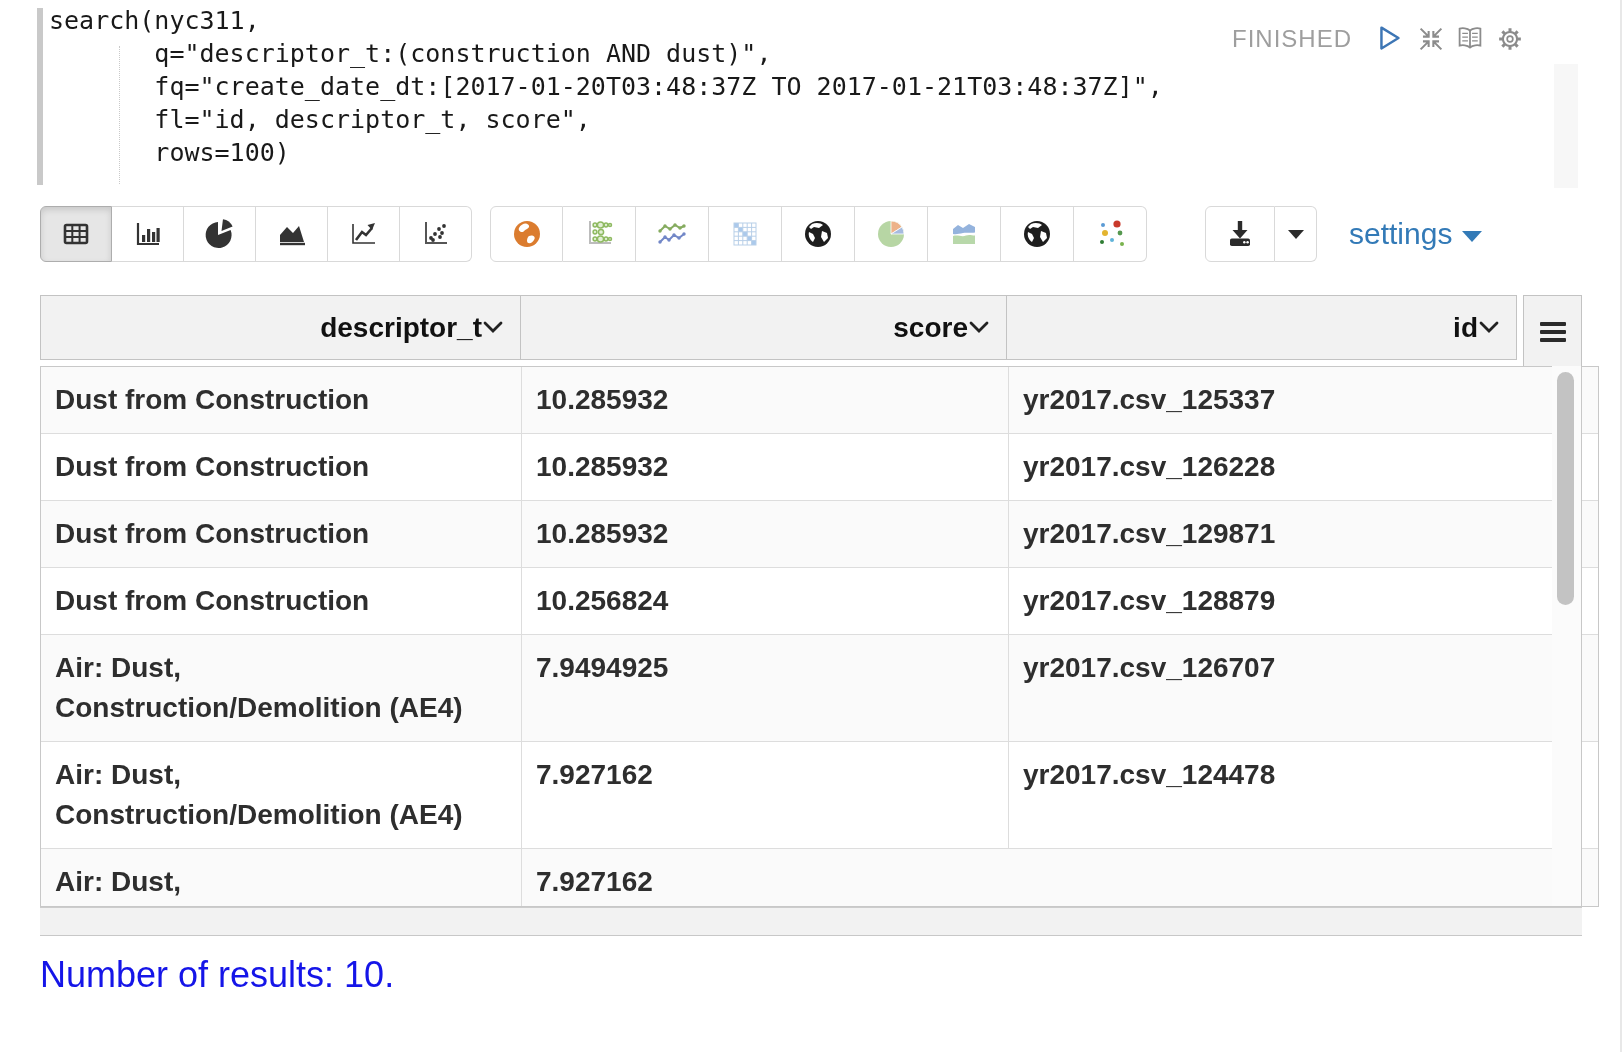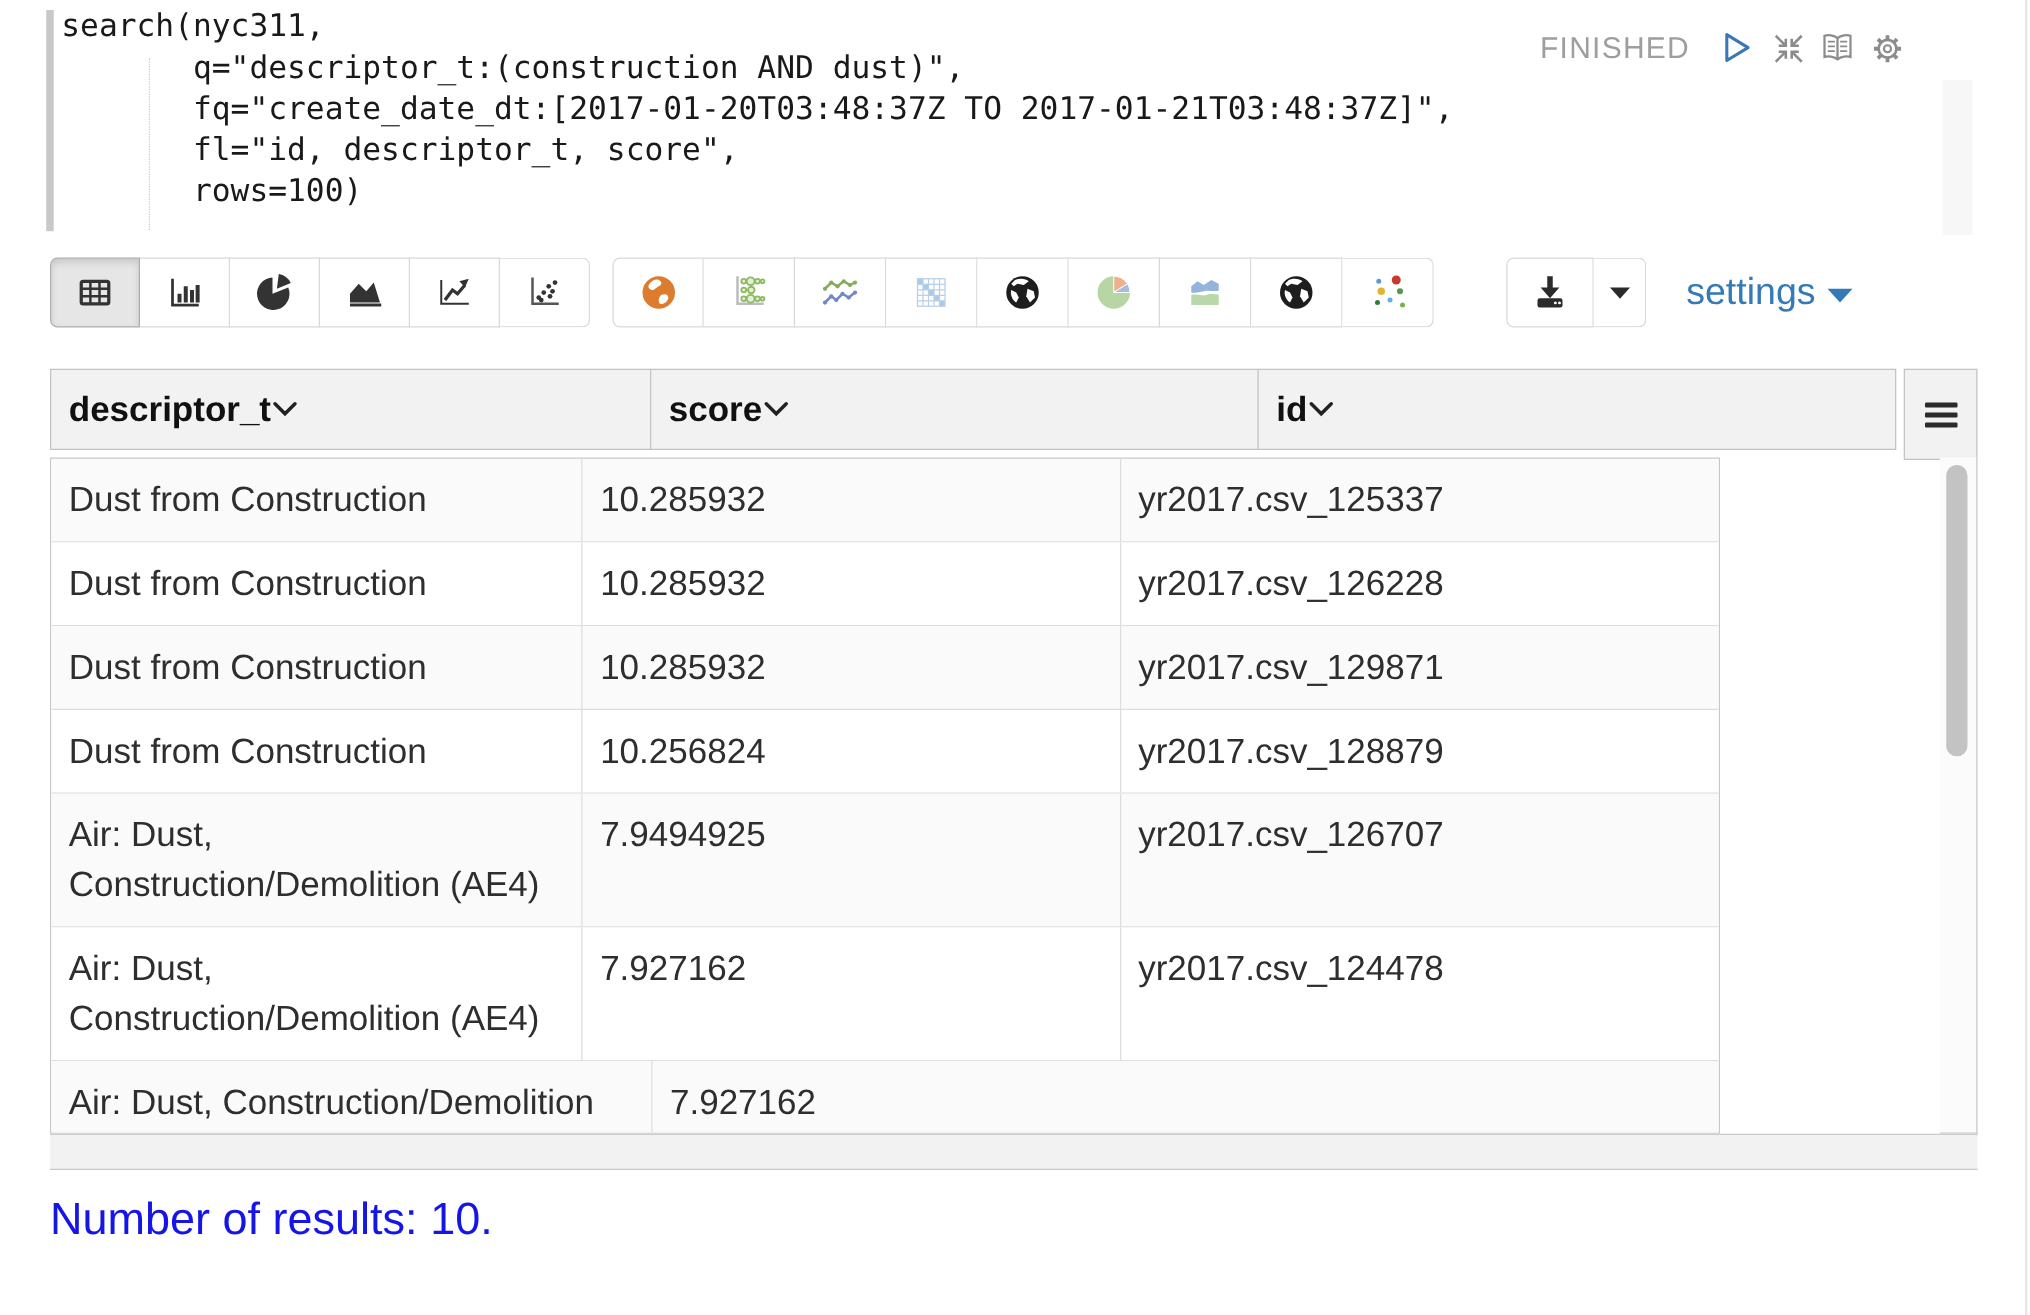--- a/index.html
+++ b/index.html
@@ -34,28 +34,28 @@
   .dl-caret-btn { width:42px; height:56px; background:#fff; border:1px solid #d9d9d9; border-left-width:0;
             border-radius:0 6px 6px 0; display:flex; align-items:center; justify-content:center; cursor:pointer; }
   .settings-link { position:absolute; left:1349px; top:217px; font-size:30px; color:#337ab7;
             display:flex; align-items:center; gap:10px; cursor:pointer; }
   .settings-link .caret { width:0; height:0; border-left:10px solid transparent; border-right:10px solid transparent;
             border-top:11px solid #337ab7; margin-top:4px; }
 
   
   .thead { position:absolute; left:40px; top:295px; display:flex; }
   .th { height:65px; background:#f2f2f2; border:1px solid #c3c3c3; margin-left:-1px;
-        display:flex; align-items:center; justify-content:flex-start; padding:0 16px 0 14px;
+        display:flex; align-items:center; justify-content:flex-end; padding:0 16px 0 14px;
         font-size:28px; font-weight:bold; color:#111; cursor:pointer; }
   .th:first-child { margin-left:0; }
   .burger-box { position:absolute; left:1523px; top:295px; width:59px; height:73px; background:#f2f2f2;
         border:1px solid #c3c3c3; display:flex; align-items:center; justify-content:center; cursor:pointer; }
 
-  .tbody { position:absolute; left:40px; top:366px; width:1336px; height:541px;
-        border:1px solid #c8c8c8; overflow:hidden; background:#fff; }
+  .tbody { position:absolute; left:40px; top:366px; width:1559px; height:541px;
+        border:1px solid #c8c8c8; overflow:hidden; background:#fff;font-weight:bold; }
   .t-row { display:flex; border-bottom:1px solid #dddddd; min-height:66px; background:#fff; }
   .t-row:nth-child(odd) { background:#fafafa; }
   .td { padding:13px 12px 13px 14px; font-size:28px; line-height:40px; color:#2e2e2e;
         border-right:1px solid #dddddd; }
   .td:last-child { border-right:none; }
   .col-0 { width:481px; } .col-1 { width:487px; } .col-2 { width:542px; }
 
   .v-scroll-track { position:absolute; left:1552px; top:366px; width:30px; height:541px;
         background:#fbfbfb; border-right:1px solid #c8c8c8; border-bottom:1px solid #c8c8c8; }
   .v-scroll-thumb { position:absolute; left:5px; top:6px; width:17px; height:233px;

